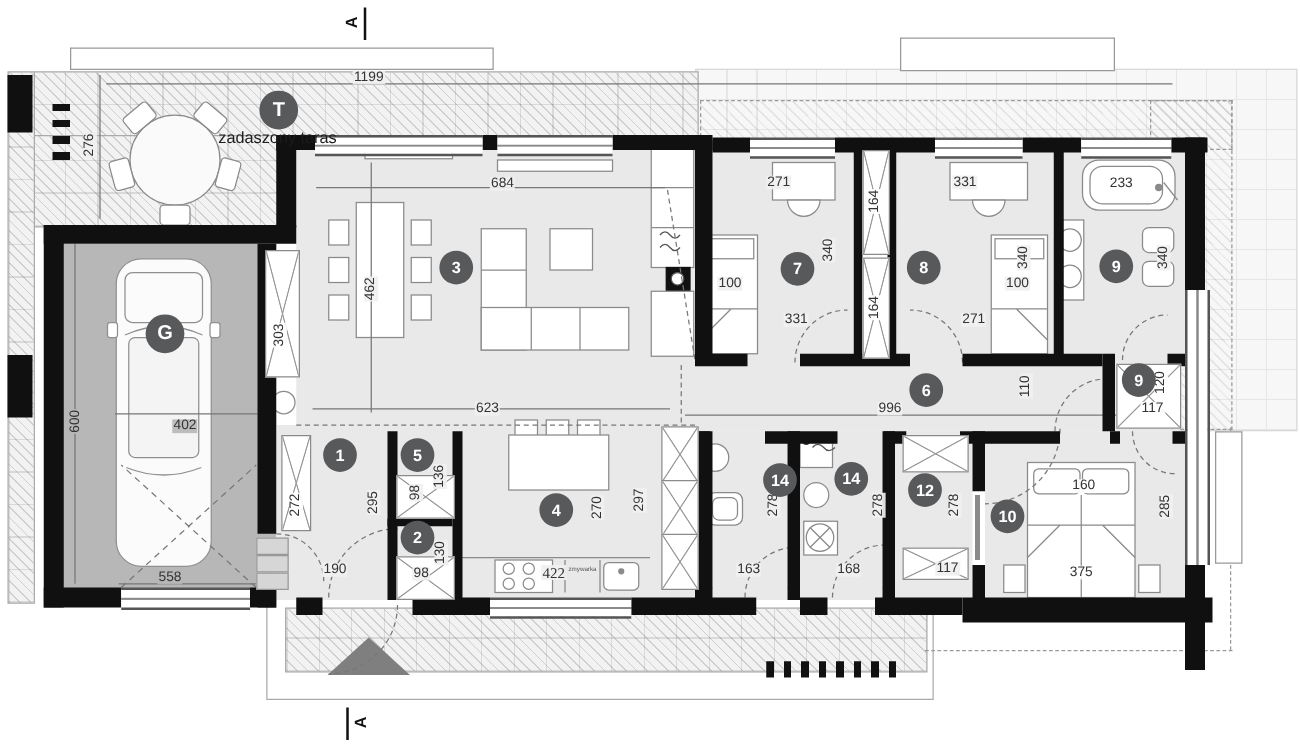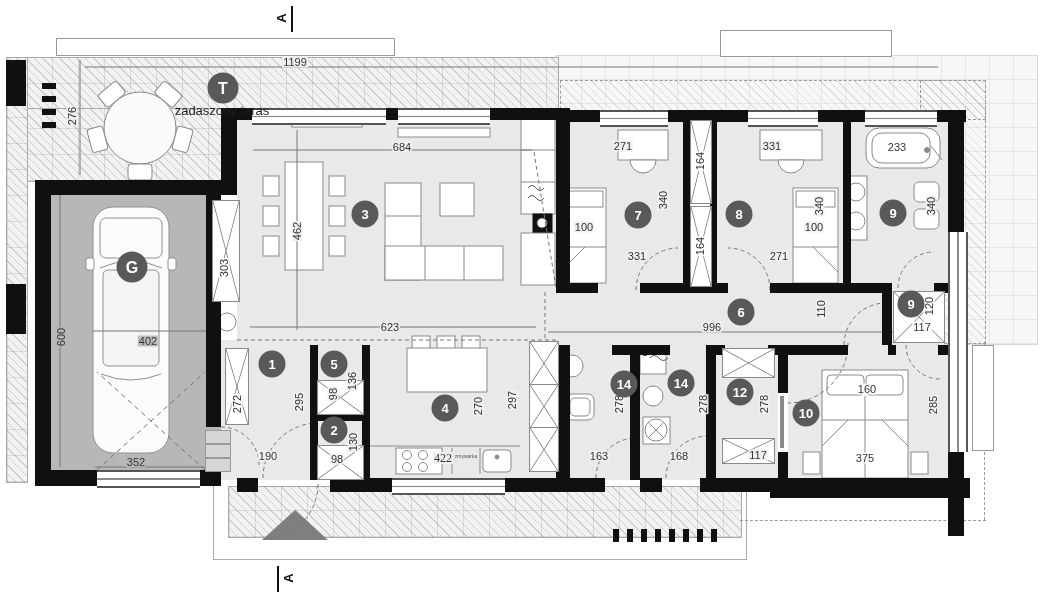--- a/index.html
+++ b/index.html
@@ -300,21 +300,21 @@
   <div class="xbox" style="left:317px;top:380px;width:45px;height:33px;"></div>
   <div class="xbox" style="left:317px;top:445px;width:45px;height:33px;"></div>
 
   <div class="dim" style="left:295px;top:62px;">1199</div>
   <div class="dim dimv" style="left:72px;top:116px;">276</div>
   <div class="dim" style="left:402px;top:147px;">684</div>
   <div class="dim dimv" style="left:297px;top:231px;">462</div>
   <div class="dim" style="left:390px;top:327px;">623</div>
   <div class="dim dimv" style="left:61px;top:337px;background:rgba(183,183,183,.9);">600</div>
   <div class="dim" style="left:148px;top:325px;background:rgba(183,183,183,.9);margin-top:16px;">402</div>
-  <div class="dim" style="left:136px;top:462px;background:rgba(183,183,183,.9);">352</div>
+  <div class="dim" style="left:136px;top:462px;background:rgba(183,183,183,.9);">558</div>
   <div class="dim dimv" style="left:224px;top:268px;background:rgba(255,255,255,.9);">303</div>
   <div class="dim dimv" style="left:237px;top:404px;background:rgba(255,255,255,.9);">272</div>
   <div class="dim dimv" style="left:299px;top:402px;">295</div>
   <div class="dim" style="left:268px;top:456px;">190</div>
   <div class="dim dimv" style="left:333px;top:394px;">98</div>
   <div class="dim dimv" style="left:352px;top:381px;">136</div>
   <div class="dim" style="left:337px;top:459px;">98</div>
   <div class="dim dimv" style="left:353px;top:442px;">130</div>
   <div class="dim dimv" style="left:478px;top:406px;">270</div>
   <div class="dim dimv" style="left:512px;top:400px;">297</div>

